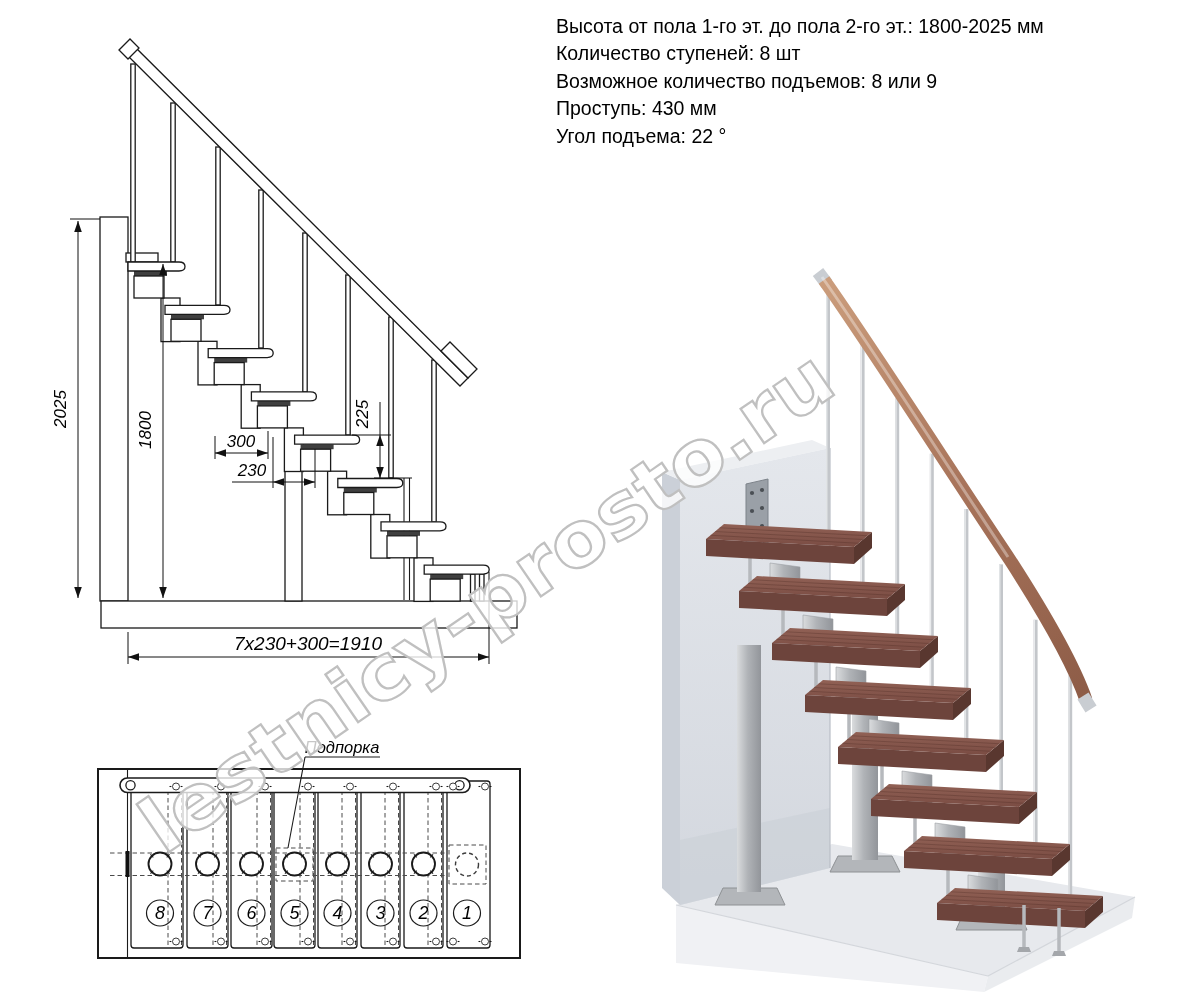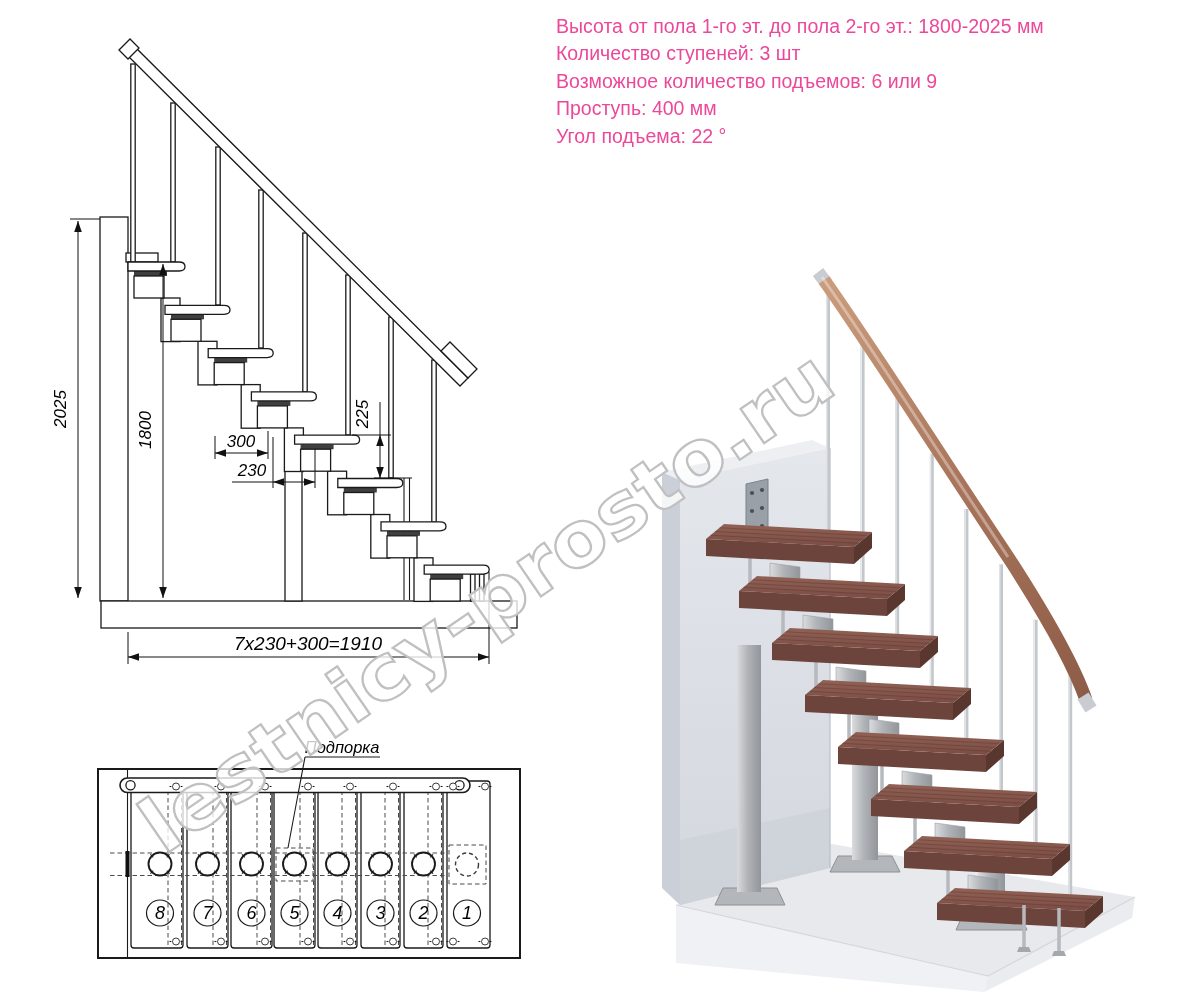--- a/index.html
+++ b/index.html
@@ -1,19 +1,19 @@
 <!DOCTYPE html>
 <html><head>
 <meta charset="utf-8">
 <style>
   html,body{margin:0;padding:0;background:#fff;}
   #page{position:relative;width:1190px;height:992px;background:#fff;overflow:hidden;
         font-family:"Liberation Sans",sans-serif;}
   svg{position:absolute;overflow:visible;}
-  #specs{position:absolute;left:556px;top:13px;width:600px;color:#ec4899;
+  #specs{position:absolute;left:556px;top:13px;width:600px;color:#000000;
          font-size:19.5px;line-height:27.4px;white-space:nowrap;}
   .ln{fill:#fff;stroke:#1a1a1a;stroke-width:1.3px;}
   .thin{stroke:#1a1a1a;stroke-width:1.1px;fill:none;}
   .dash{stroke:#4a4a4a;stroke-width:1px;fill:none;stroke-dasharray:4.5 3;}
   .dim{stroke:#111;stroke-width:1px;fill:none;}
   .dimtxt{fill:#000;font-style:italic;font-family:"Liberation Sans",sans-serif;}
   .pn{fill:#000;font-style:italic;font-size:18px;text-anchor:middle;
       font-family:"Liberation Sans",sans-serif;}
   .lbl{fill:#000;font-style:italic;font-size:16.5px;text-anchor:middle;
        font-family:"Liberation Sans",sans-serif;}
@@ -111,23 +111,23 @@
         <line x1="128" y1="657" x2="489" y2="657" class="dim"></line>
         <polygon points="0,0 -11,3.8 -11,-3.8" fill="#111" transform="translate(128,657) rotate(180)"></polygon>
         <polygon points="0,0 -11,3.8 -11,-3.8" fill="#111" transform="translate(489,657) rotate(0)"></polygon>
         <text x="308" y="650" class="dimtxt" text-anchor="middle" font-size="19">7x230+300=1910</text>
       </g>
 
   </svg>
 
   <div id="specs">
     <div>Высота от пола 1-го эт. до пола 2-го эт.: 1800-2025 мм</div>
-    <div>Количество ступеней: 3 шт</div>
-    <div>Возможное количество подъемов: 6 или 9</div>
-    <div>Проступь: 400 мм</div>
+    <div>Количество ступеней: 8 шт</div>
+    <div>Возможное количество подъемов: 8 или 9</div>
+    <div>Проступь: 430 мм</div>
     <div>Угол подъема: 22 °</div>
   </div>
 
   <svg id="svg-plan" style="left:90px;top:735px" width="455" height="257" viewBox="90 735 455 257">
     <g id="pv-gen">
         <rect x="98" y="769" width="422" height="189" fill="#fff" stroke="#1a1a1a" stroke-width="2"></rect>
         <line x1="127.5" y1="769" x2="127.5" y2="958" class="thin"></line>
         <rect x="131" y="781" width="52" height="167" rx="3" class="ln"></rect>
         <rect x="187" y="781" width="41" height="167" rx="3" class="ln"></rect>
         <rect x="231" y="781" width="41" height="167" rx="3" class="ln"></rect>

